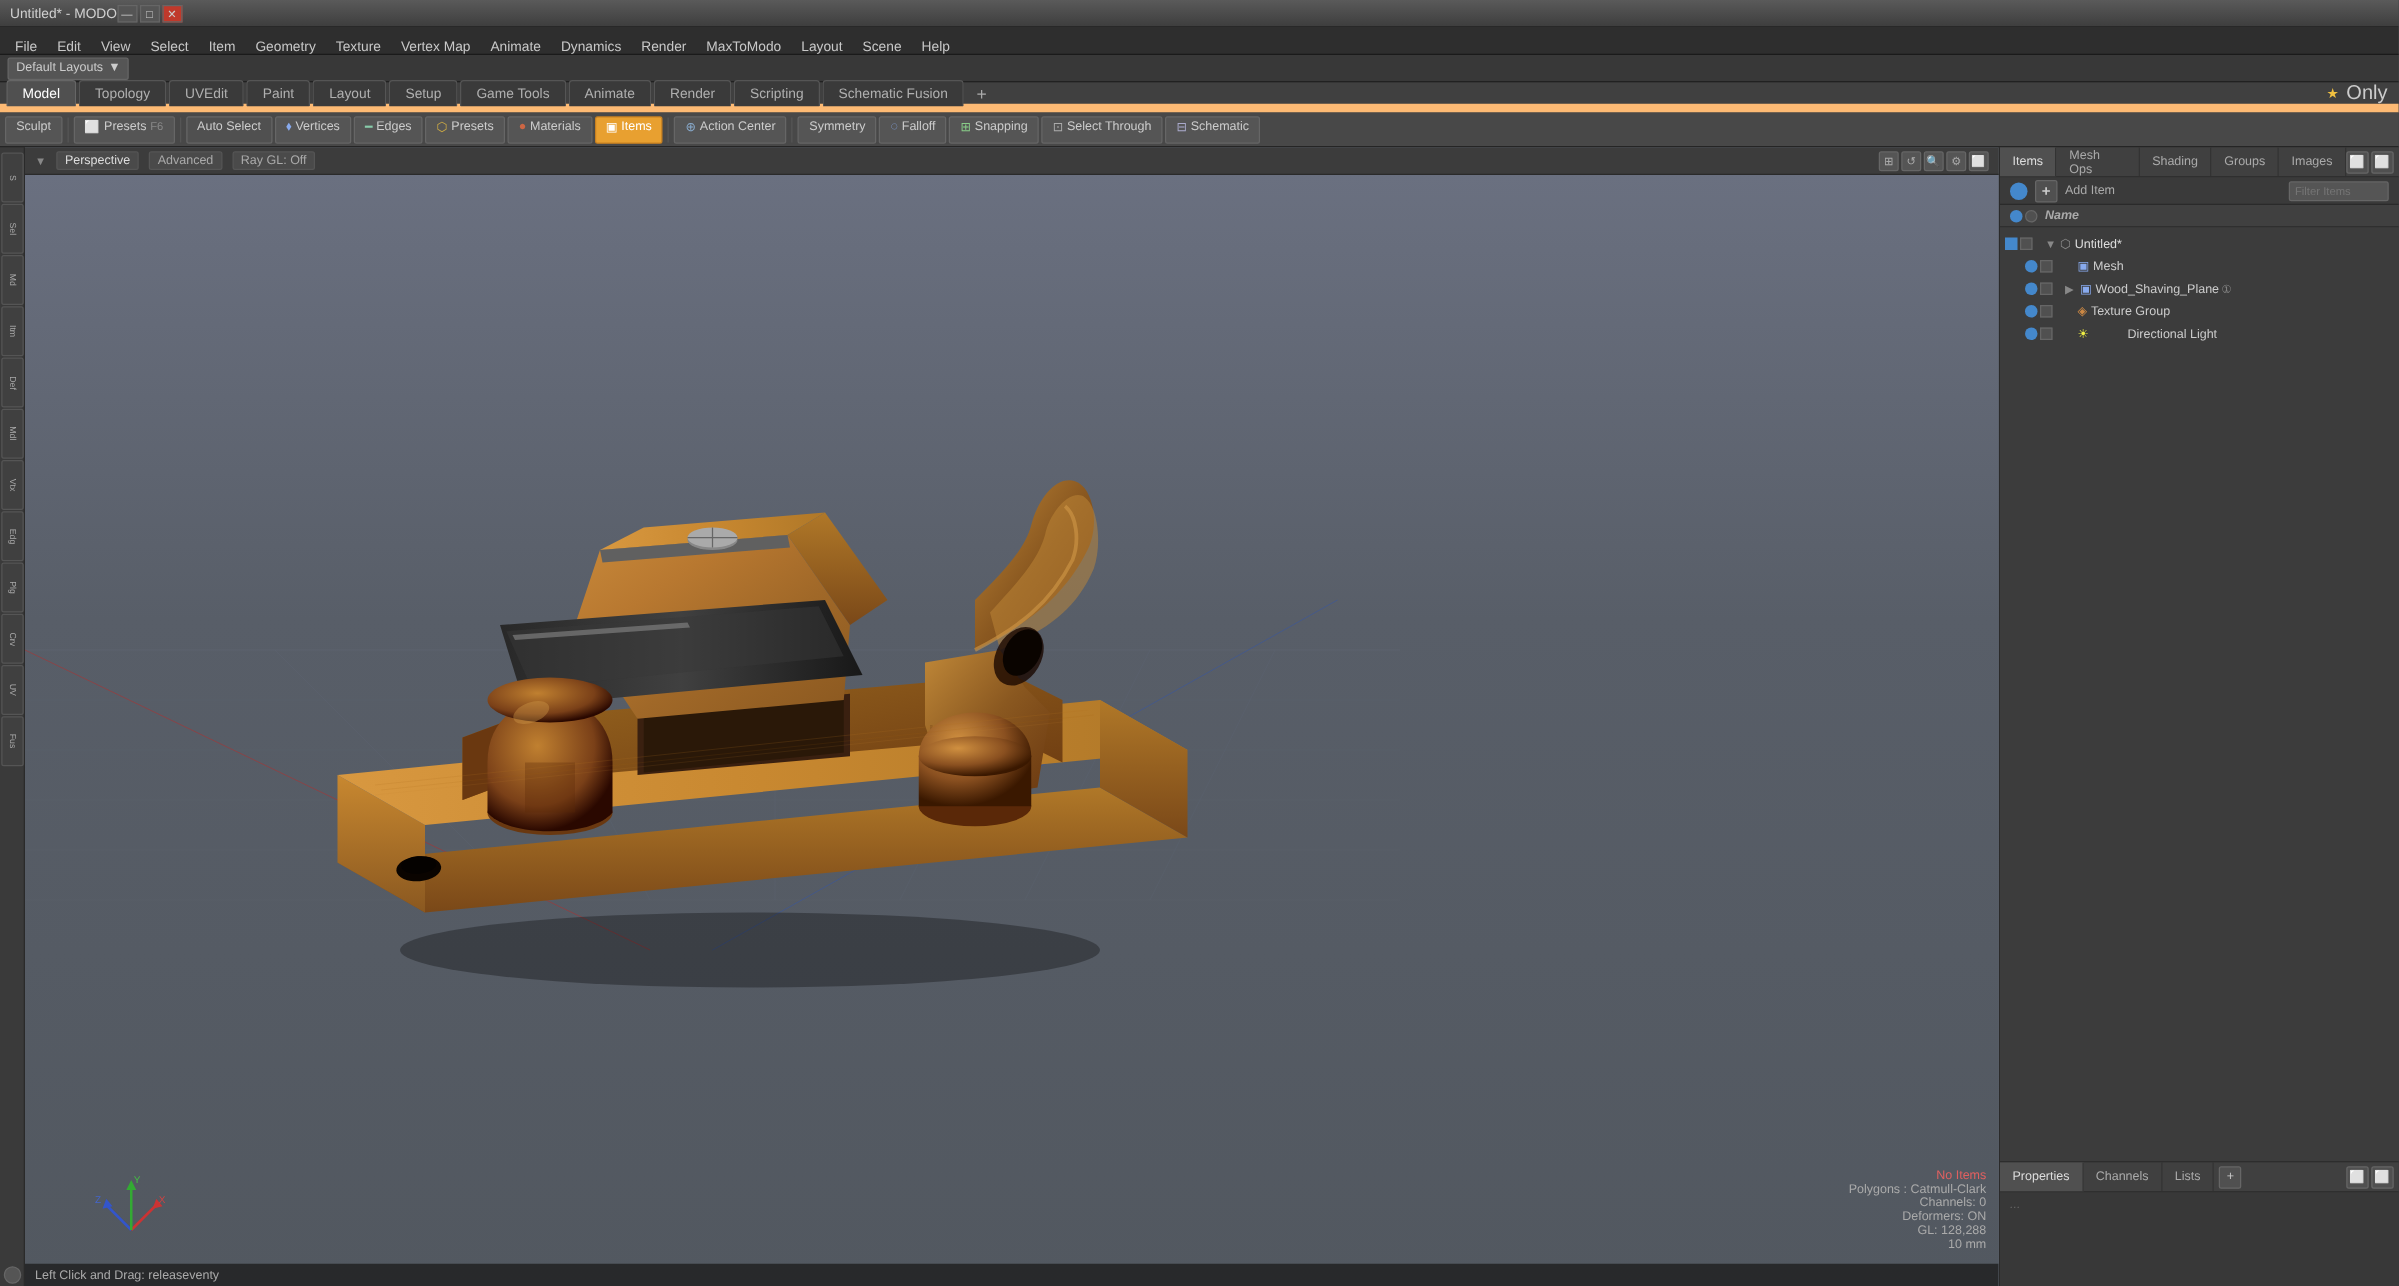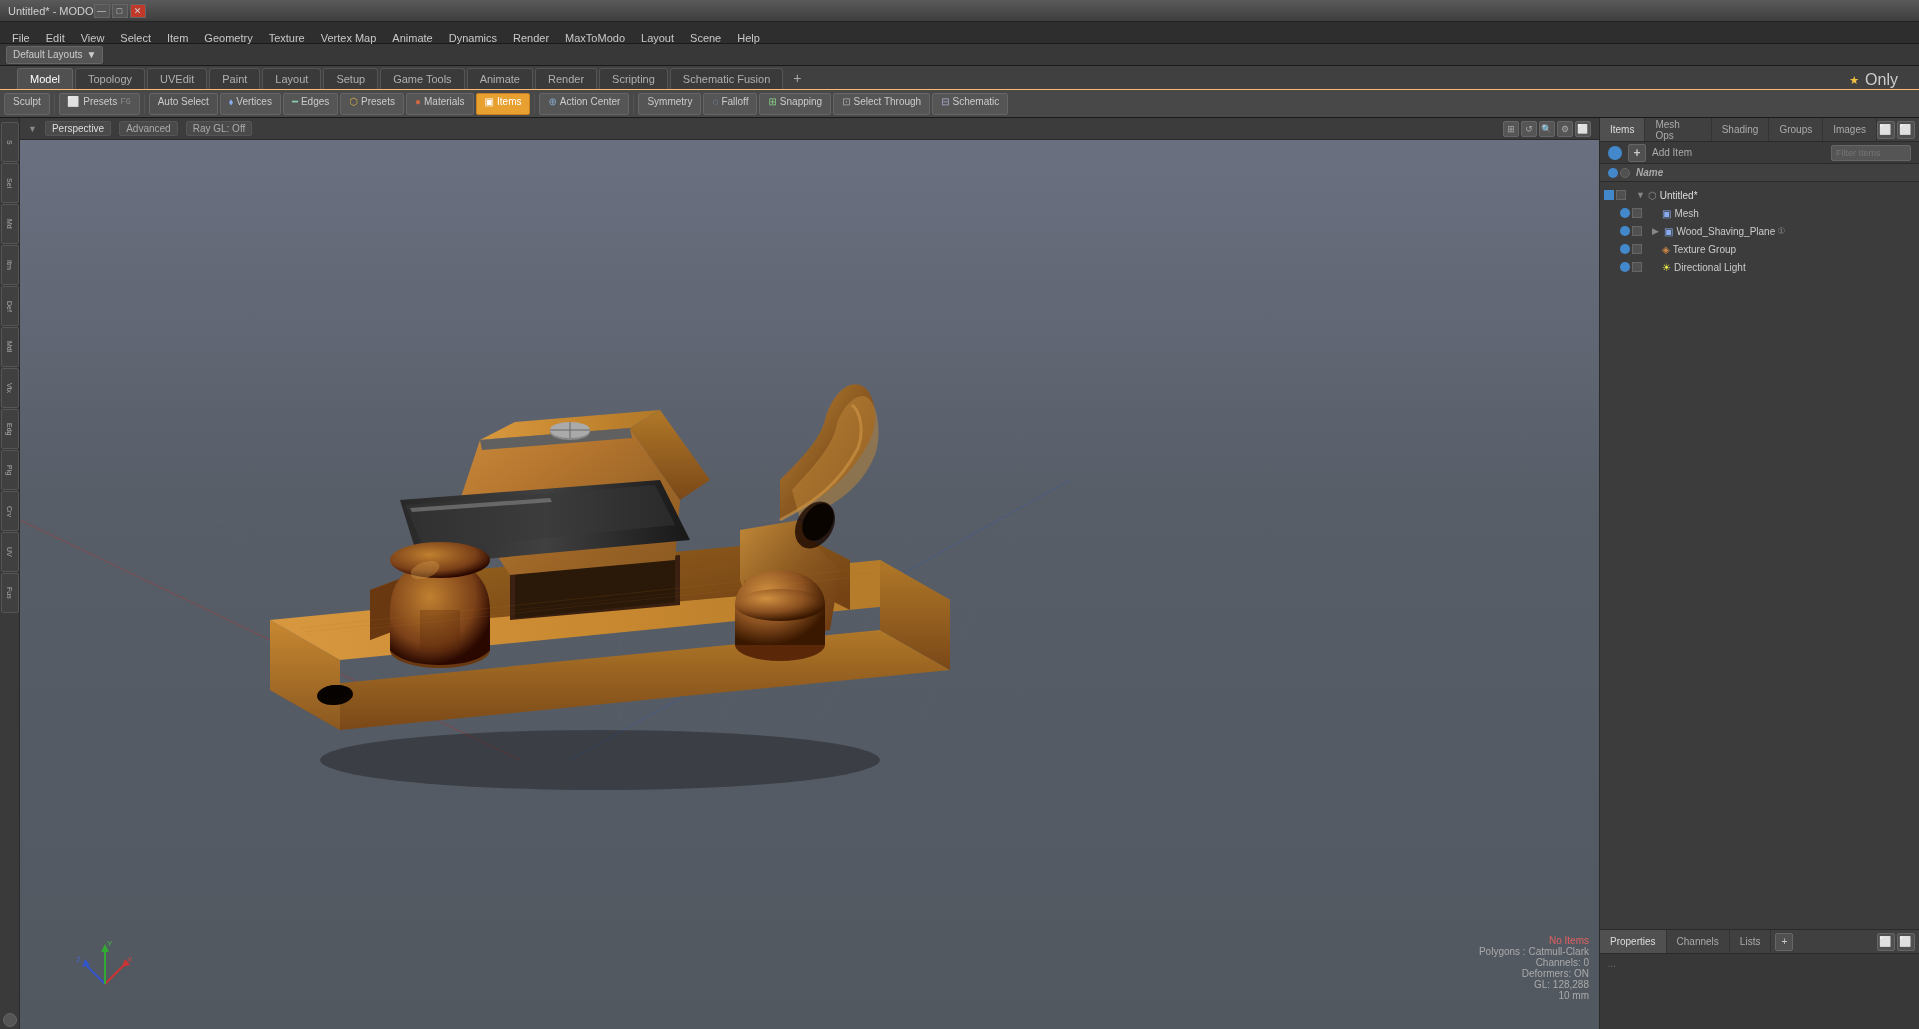--- a/index.html
+++ b/index.html
@@ -27,22 +27,22 @@
     #layoutbar {
       width: 100%; height: 22px; background: #383838;
       display: flex; align-items: center; padding: 0 6px; gap: 4px;
       border-bottom: 1px solid #1a1a1a;
     }
     #layoutbar .layout-select { background: #555; color: #ccc; border: 1px solid #666; padding: 1px 6px; font-size: 10px; height: 18px; display: flex; align-items: center; cursor: pointer; border-radius: 2px; gap: 4px; }
 
     
     #toptabs {
       width: 100%; height: 24px; background: #404040;
-      display: flex; align-items: flex-end; padding: 0 17px;
-      border-bottom: 1px solid #fdba74;
+      display: flex; align-items: center; padding: 0 5px;
+      border-bottom: 7px solid #fdba74;
     }
     #toptabs .tab { padding: 4px 12px; font-size: 11px; color: #b0b0b0; cursor: pointer; background: #3a3a3a; border: 1px solid #555; border-bottom: none; margin-right: 2px; border-radius: 3px 3px 0 0; }
     #toptabs .tab.active { background: #505050; color: #fff; border-color: #666; }
     #toptabs .tab-add { padding: 4px 8px; color: #aaa; cursor: pointer; font-size: 14px; line-height: 1; }
 
     
     #toolbar {
       width: 100%; height: 28px; background: #484848;
       display: flex; align-items: center; padding: 0 4px; gap: 2px;
       border-bottom: 1px solid #1a1a1a;
@@ -417,20 +417,23 @@
 
       <div id="info-overlay">
         <div style="color:#e06060;">No Items</div>
         <div>Polygons : Catmull-Clark</div>
         <div>Channels: 0</div>
         <div>Deformers: ON</div>
         <div>GL: 128,288</div>
         <div>10 mm</div>
       </div>
 
+      <div id="vp-statusline">
+        <span>Left Click and Drag:  releaseventy</span>
+      </div>
     </div>
   </div>
 
   <div id="rightpanel">
 
     <div id="rightpanel-tabs">
       <div class="rp-tab active">Items</div>
       <div class="rp-tab">Mesh Ops</div>
       <div class="rp-tab">Shading</div>
       <div class="rp-tab">Groups</div>
@@ -499,21 +502,21 @@
         <span style="font-size:10px; color:#ccc;">Texture Group</span>
       </div>
 
       <div class="tree-item" style="padding-left:20px;">
         <div style="display:flex;align-items:center;width:32px;gap:2px;">
           <div style="width:10px;height:10px;background:#4488cc;border-radius:50%;"></div>
           <div style="width:10px;height:10px;background:#505050;border:1px solid #666;"></div>
         </div>
         <span class="tree-arrow" style="width:10px;"></span>
         <span style="color:#eeee44; font-size:10px; margin-right:3px;">☀</span>
-        <span style="font-size:10px; color:#ccc;">Directional Light</span>
+        <span style="font-size:10px; color:#ccc;margin-left:28px;">Directional Light</span>
       </div>
     </div>
 
     <div style="flex:1; background:#3c3c3c;"></div>
 
     <div id="rp-bottom">
       <div id="rp-bottom-tabs">
         <div class="rpb-tab active">Properties</div>
         <div class="rpb-tab">Channels</div>
         <div class="rpb-tab">Lists</div>

